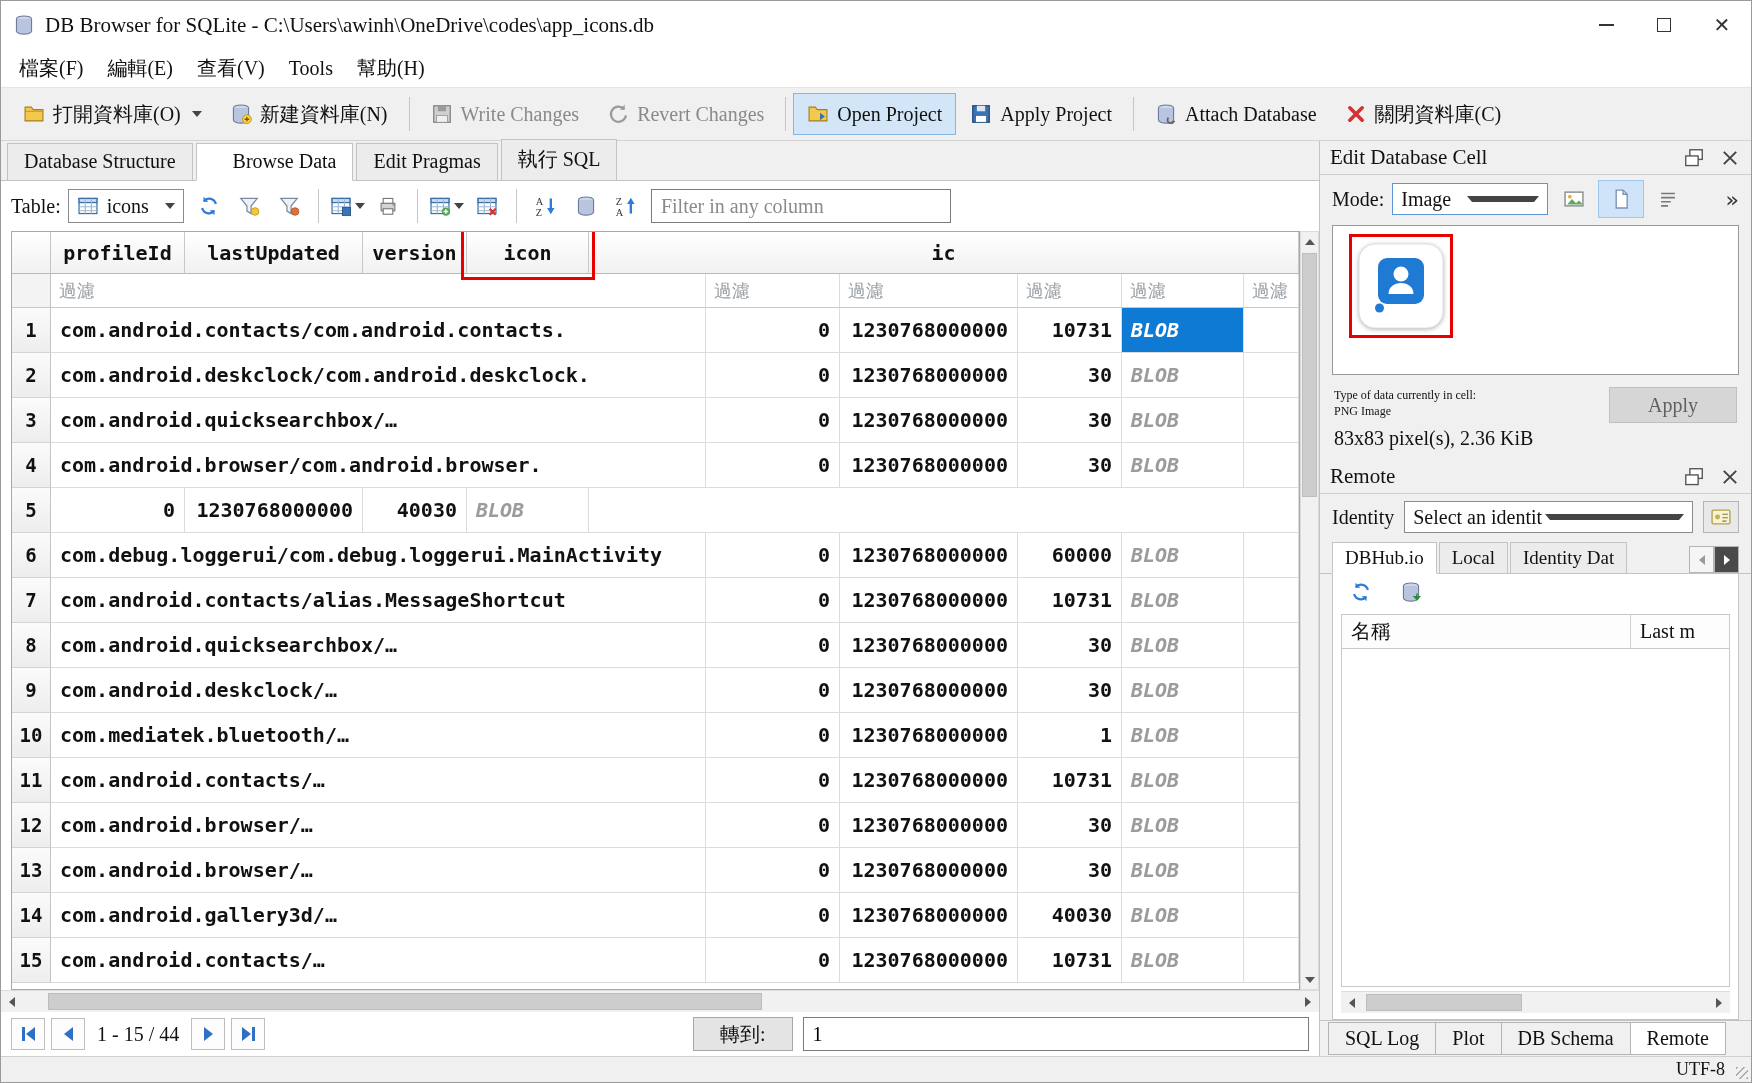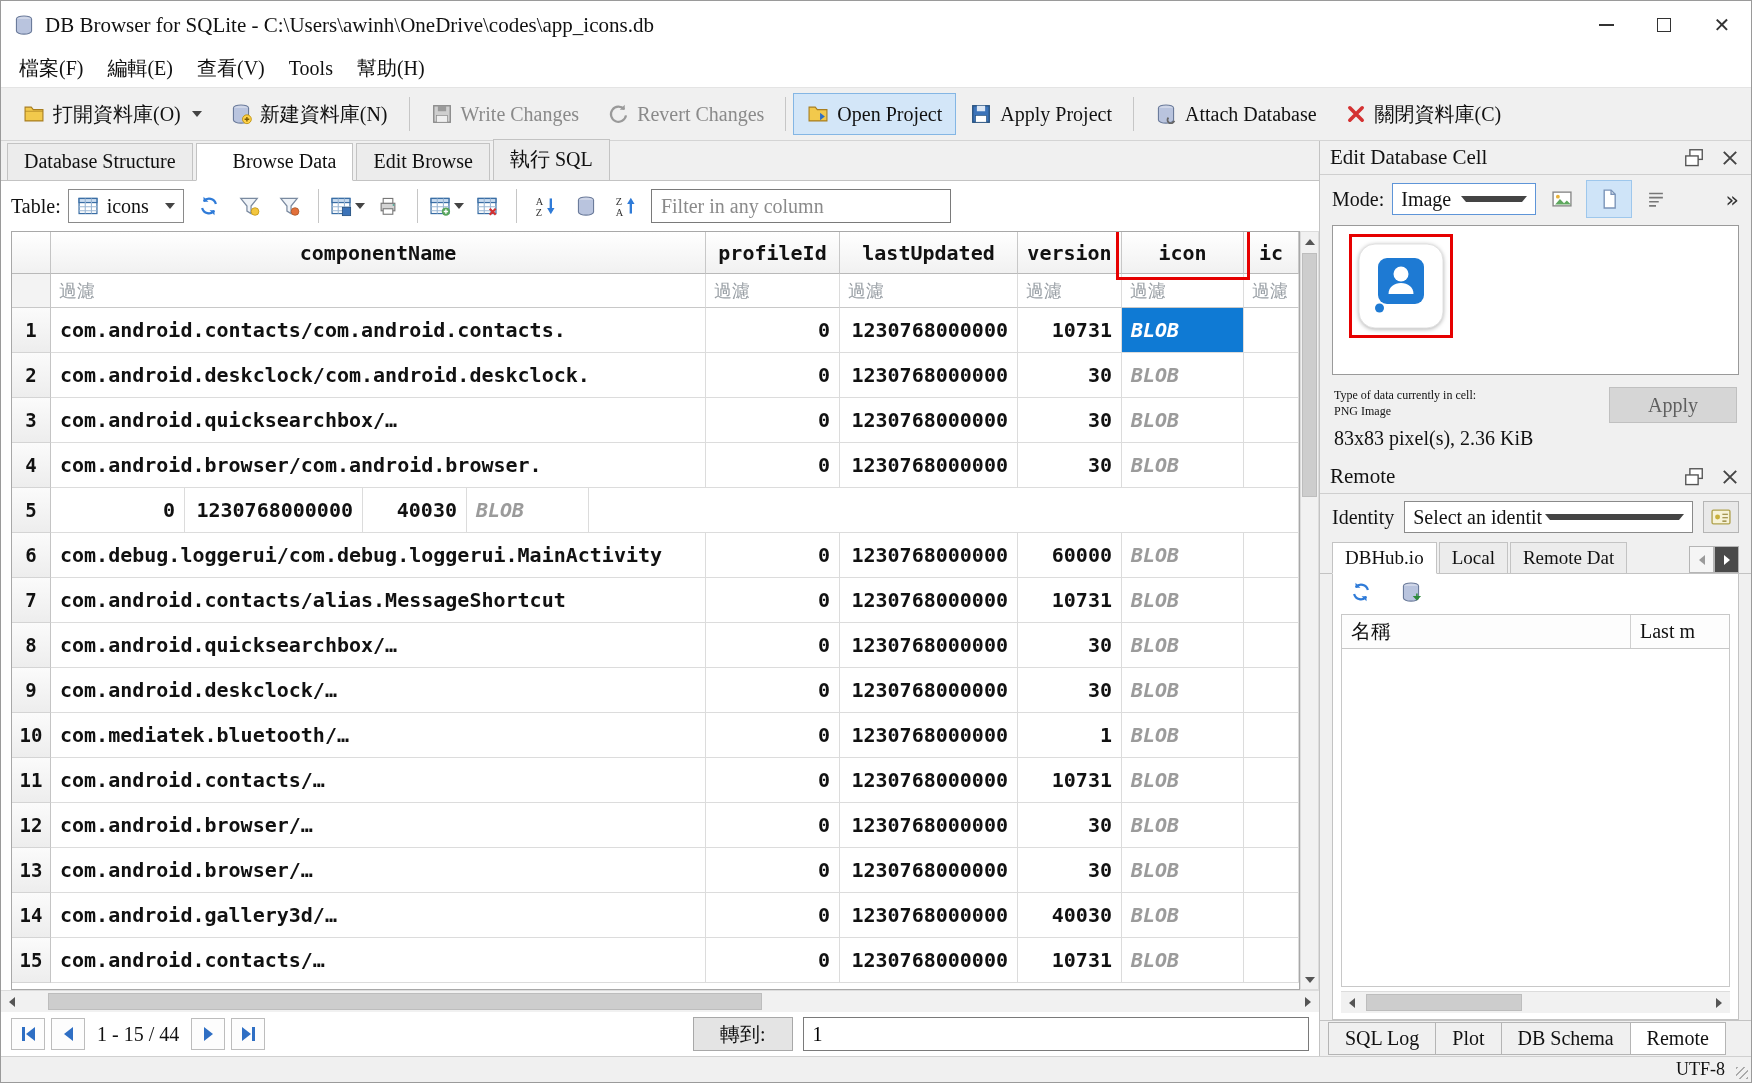--- a/index.html
+++ b/index.html
@@ -93,21 +93,21 @@
   .prange { margin:0 6px; white-space:nowrap; }
   .goto-group { margin-left:auto; display:flex; align-items:center; gap:10px; width:616px; }
   .goto-btn { padding:3px 26px; height:34px; background:#e4e4e4; border:1px solid #a8a8a8; font-size:20px; display:flex; align-items:center; }
   .goto-input { flex:1; height:34px; border:1px solid #7a7a7a; padding:0 9px; font-size:20px; font-family:"Liberation Serif","DejaVu Serif",serif; }
 
   
   .right-col { flex:1; background:#f0f0f0; border-left:1px solid #c3c3c3; display:flex; flex-direction:column; min-width:0; }
   .panel-header { height:34px; flex:none; display:flex; align-items:center; padding:0 10px; font-size:21px; border-bottom:1px solid #cfcfcf; background:#f0f0f0; }
   .ph-icons { margin-left:auto; display:flex; gap:14px; align-items:center; }
   .mode-row { height:48px; flex:none; display:flex; align-items:center; gap:8px; padding:0 12px; font-size:20px; }
-  .mode-combo { width:144px; height:32px; border:1px solid #5e95d8; background:#fff; display:flex; align-items:center; padding:0 8px; }
+  .mode-combo { width:156px; height:32px; border:1px solid #5e95d8; background:#fff; display:flex; align-items:center; padding:0 8px; }
   .mode-combo span { flex:1; }
   .mbtn { width:36px; height:36px; display:flex; align-items:center; justify-content:center; border:1px solid transparent; }
   .mbtn.active { background:#cfe4f8; border:1px solid #9ec7ec; width:46px; height:38px; }
   .overflow-chevron { margin-left:auto; font-size:22px; color:#333; font-family:"DejaVu Sans",sans-serif; }
   .preview { margin:2px 12px 8px; height:150px; flex:none; background:#fff; border:1px solid #9a9a9a; position:relative; }
   .red-frame { position:absolute; left:16px; top:8px; border:3px solid #e60000; padding:6px; }
   .contact-card { filter:drop-shadow(0 1px 2px rgba(0,0,0,.3)); display:block; }
   .type-row { display:flex; align-items:flex-start; padding:4px 14px 0; flex:none; }
   .type-text { font-size:12px; line-height:1.35; }
   .apply-btn { margin-left:auto; width:128px; height:36px; background:#d6d6d6; border:1px solid #c0c0c0; color:#5f5f5f;
@@ -261,21 +261,21 @@
         <span class="tlabel">關閉資料庫(C)</span>
       </div>
     </div>
 
   <div class="content-row">
 
     <div class="left-col">
       <div class="tabbar">
           <div class="tab">Database Structure</div>
           <div class="tab active">Browse Data</div>
-          <div class="tab">Edit Browse</div>
+          <div class="tab">Edit Pragmas</div>
           <div class="tab">執行 SQL</div>
         </div>
 
       <div class="main">
 
         <div class="browse-toolbar">
           <span>Table:</span>
           <div class="combo">
             <span class="icon" id="table-combo-icon">
                 <svg width="22" height="22" viewBox="0 0 16 16" xmlns="http://www.w3.org/2000/svg">
@@ -389,21 +389,20 @@
                 </span>
               </div>
             </span>
           <input class="filter-input" type="text" placeholder="Filter in any column" style="">
         </div>
 
         <div class="grid-wrap">
           <div class="grid">
             <div class="grow">
               <div class="corner"></div>
-            <div class="hcell" style="width: 655px; flex: 0 0 auto;">componentName</div>
                 <div class="hcell" style="width: 134px; flex: 0 0 auto;">profileId</div>
                 <div class="hcell" style="width: 178px; flex: 0 0 auto;">lastUpdated</div>
                 <div class="hcell" style="width: 104px; flex: 0 0 auto;">version</div>
                 <div class="hcell red-outline" style="width: 122px; flex: 0 0 auto;">icon</div>
                 <div class="hcell" style="flex: 1 1 0%;">ic</div>
               </div>
             <div class="grow">
               <div class="fcorner"></div>
             <div class="fcell" style="width: 655px; flex: 0 0 auto;">過濾</div>
                 <div class="fcell" style="width: 134px; flex: 0 0 auto;">過濾</div>
@@ -699,21 +698,21 @@
                 <circle cx="5.5" cy="8" r="1.8" fill="#c9b13c"></circle>
                 <path d="M9 6h4M9 8.5h4M9 11h3" stroke="#8a7a2a" stroke-width="0.8"></path>
               </svg>
             </span>
           </div>
       </div>
       <div class="remote-tabs">
         <span id="remote-tabs-slot" style="display:flex;align-items:center;">
             <div class="rtab active">DBHub.io</div>
             <div class="rtab">Local</div>
-            <div class="rtab">Remote Dat</div>
+            <div class="rtab">Identity Dat</div>
           </span>
         <div class="tab-arrows">
           <div class="tarrow">
               <span class="tri left"></span>
             </div>
           <div class="tarrow darkbg">
               <span class="tri right"></span>
             </div>
         </div>
       </div>

